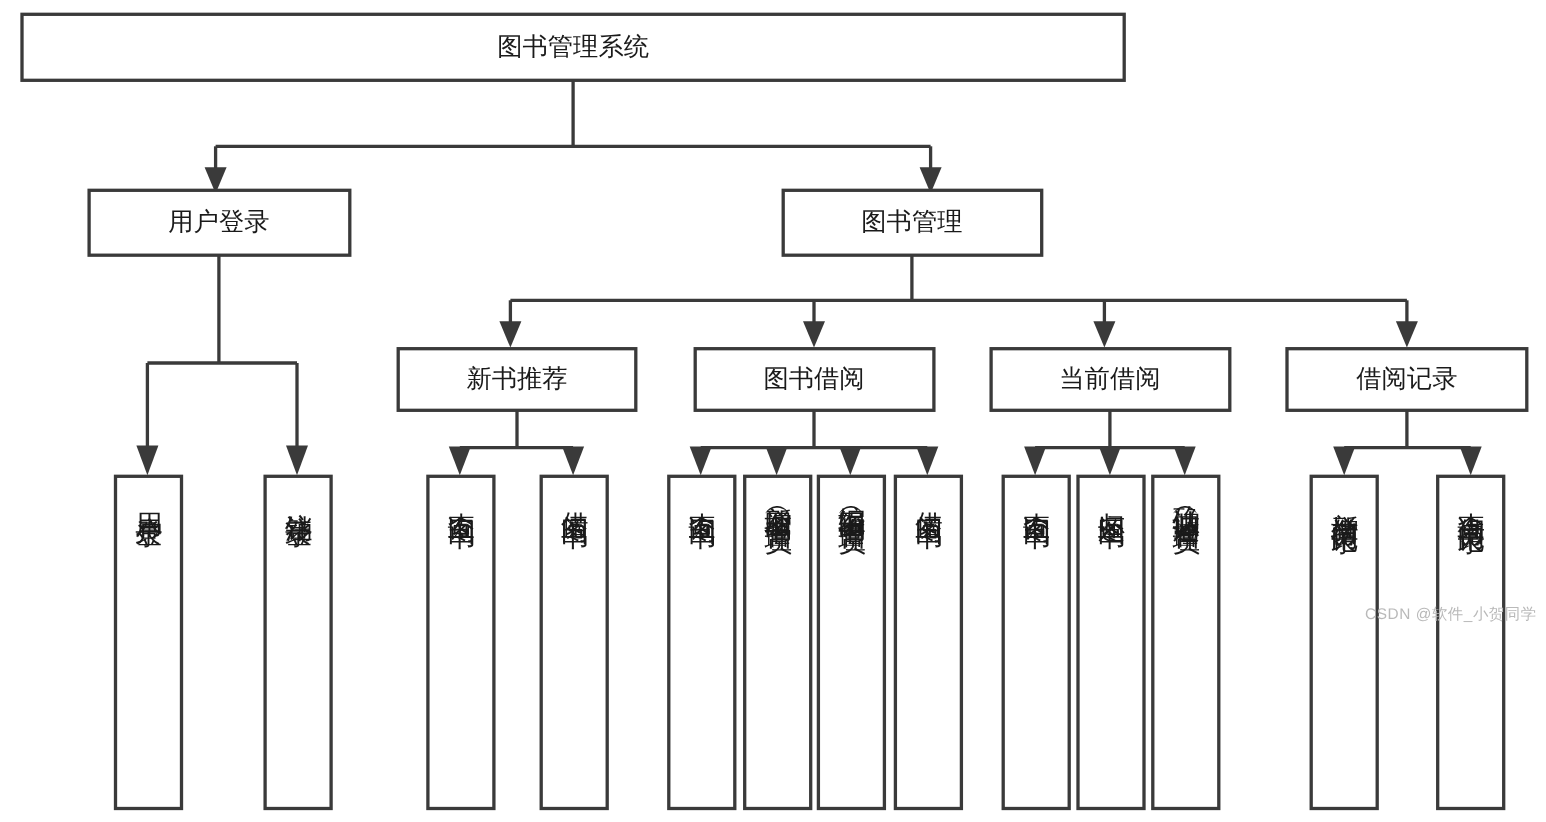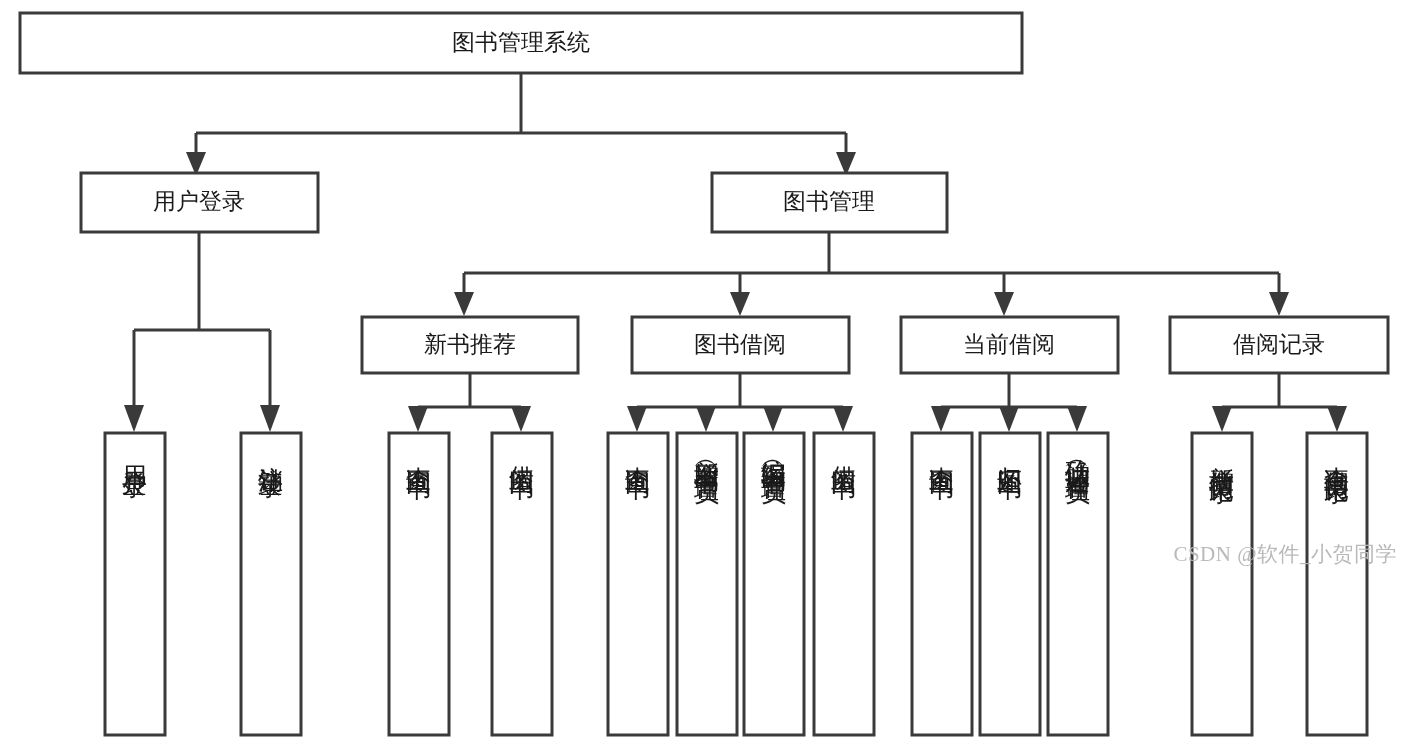--- a/index.html
+++ b/index.html
@@ -58,22 +58,22 @@
     fill: none;
   }
   .arrow-head {
     fill: #3a3a3a;
     stroke: none;
   }
   #watermark {
     position: absolute;
     right: 8px;
     bottom: 6px;
-    font-family: Liberation Serif, serif;
-    font-size: 21px;
+    font-family: Liberation Sans, sans-serif;
+    font-size: 14px;
     color: #b9b9b9;
     letter-spacing: 0.5px;
     white-space: nowrap;
   }
 </style>
 </head>
 <body>
 
 <div id="chart-root">
 

